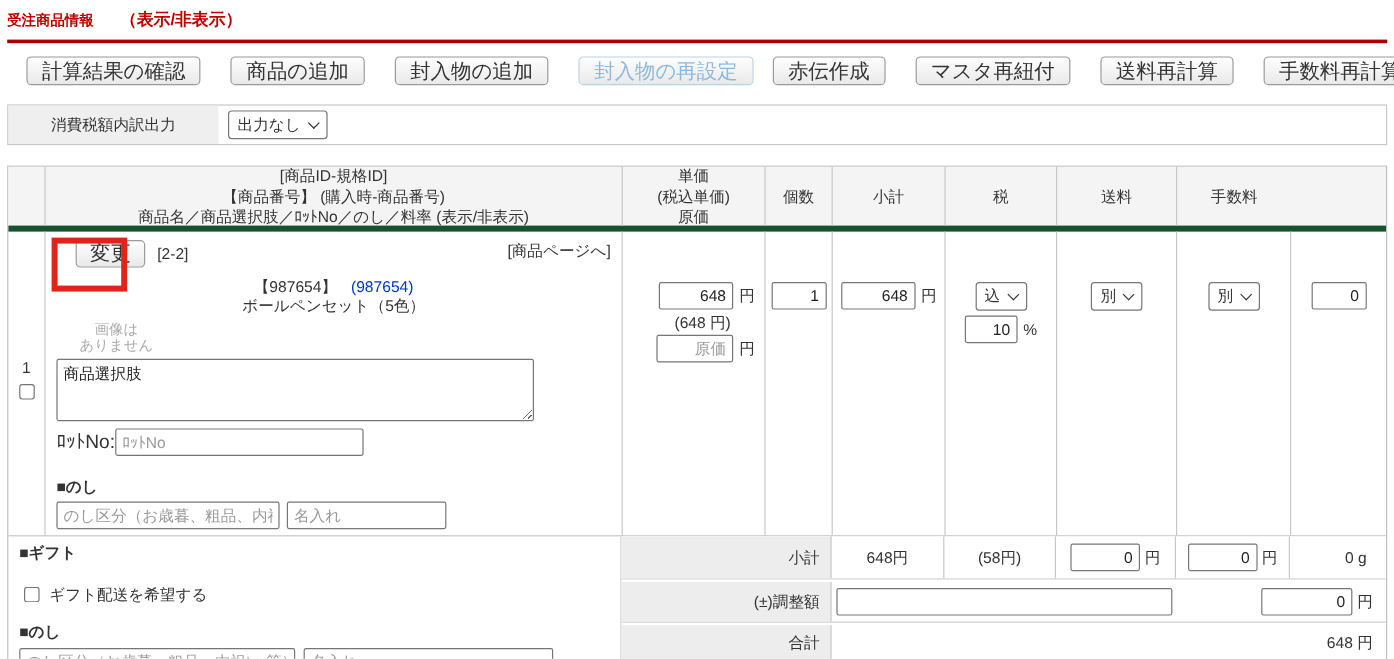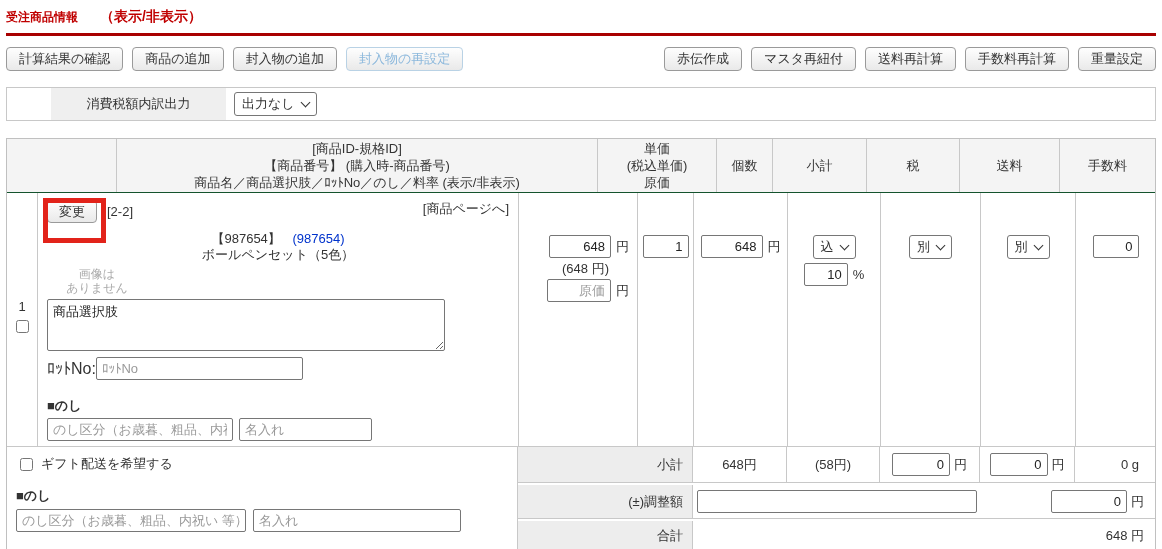--- a/index.html
+++ b/index.html
@@ -18,43 +18,43 @@
   .red-rule { height:3px; background:#a80000; margin-top:7px; width:1150px; }
 
   
   .toolbar { display:flex; justify-content:space-between; margin-top:11px; width:1150px; }
   .tb-group { display:flex; gap:9px; }
   .btn {
     display:inline-flex; align-items:center; justify-content:center;
     padding:3px 12px; height:24px;
     border:1px solid #9a9a9a; border-radius:4px;
     background:linear-gradient(#fefefe,#e9e9e9);
-    color:#333; font-size:13px; cursor:pointer; white-space:nowrap;
+    color:#333; font-size:17px; cursor:pointer; white-space:nowrap;margin-left:16px;
   }
   .btn.light { color:#8cb8dc; border-color:#b9d2e5; }
 
   
   .tax-box { margin-top:16px; width:1150px; height:34px; border:1px solid #c8c8c8; display:flex; align-items:stretch; }
-  .tax-box-label { width:175px; background:#efefef; display:flex; align-items:center; justify-content:center; color:#333;margin-left:44px; }
+  .tax-box-label { width:175px; background:#efefef; display:flex; align-items:center; justify-content:center; color:#333; }
   .tax-box-body { display:flex; align-items:center; padding-left:8px; }
 
   .fake-select {
     display:inline-flex; align-items:center; gap:7px;
     border:1px solid #767676; border-radius:3px;
     background:#fff; padding:2px 7px; height:24px; cursor:pointer; white-space:nowrap;
   }
   .chevron { width:7px; height:7px; border-right:1.6px solid #333; border-bottom:1.6px solid #333; transform:rotate(45deg); margin-top:-3px; }
 
   
   .main-table { margin-top:17px; width:1150px; border:1px solid #c0c0c0; }
   .trow { display:flex; }
   .cell { border-right:1px solid #c8c8c8; }
   .cell:last-child { border-right:none; }
 
-  .thead { height:54px; background:#f4f4f4; border-bottom:1px solid #14532d;justify-content:flex-end; }
+  .thead { height:54px; background:#f4f4f4; border-bottom:5px solid #14532d; }
   .thead .cell { display:flex; flex-direction:column; align-items:center; justify-content:center; text-align:center; line-height:17px; color:#333; }
 
   .c-num{width:31px;} .c-prod{width:481px;} .c-unit{width:119px;} .c-qty{width:56px;}
   .c-sub{width:94px;} .c-tax{width:93px;} .c-ship{width:100px;} .c-fee{width:95px;} .c-weight{width:79px; flex:1;}
 
   .tbody { height:253px; }
   .tbody .cell { position:relative; }
 
   .num-cell { display:flex; flex-direction:column; align-items:center; padding-top:106px; gap:3px; }
 
@@ -91,21 +91,21 @@
 
   .center-col { display:flex; flex-direction:column; align-items:center; padding-top:42px; gap:4px; }
   .qty-input { width:46px; }
   .sub-input { width:62px; }
   .rate-input { width:44px; }
   .weight-input { width:46px; }
 
   
   .tfoot { display:flex; border-top:1px solid #c8c8c8; }
   .foot-left { width:512px; border-right:1px solid #c8c8c8; padding:5px 9px; }
-  .gift-check-row { display:flex; align-items:flex-start; gap:5px; margin-top:3px; }
+  .gift-check-row { display:flex; align-items:center; gap:5px; margin-top:16px; }
   .foot-noshi-row { margin-top:4px; display:flex; gap:7px; }
   .foot-noshi-type { width:230px; height:22px; }
   .foot-noshi-name { width:208px; height:22px; }
 
   .foot-right { width:637px; display:flex; flex-direction:column; }
   .frow { display:flex; border-bottom:1px solid #c8c8c8; background:#fff; }
   .fgap { height:2px; background:#fff; }
   .flabel { width:175px; background:#ededed; display:flex; align-items:center; justify-content:flex-end; padding-right:9px; border-right:1px solid #c8c8c8; }
   .fcell { display:flex; align-items:center; justify-content:center; border-right:1px solid #c8c8c8; gap:4px; }
   .fcell.noborder { border-right:none; }
@@ -270,20 +270,21 @@
         </div>
       </div>
 
       <div class="cell c-weight center-col">
         <input type="text" class="num-input weight-input" value="0" style="">
       </div>
     </div>
 
     <div class="tfoot">
       <div class="foot-left">
+        <div class="sec-head" style="margin-top:0;">■ギフト</div>
         <div class="gift-check-row">
           <input type="checkbox" style="">
           <span>ギフト配送を希望する</span>
         </div>
         <div class="sec-head" style="margin-top:13px;">■のし</div>
         <div class="foot-noshi-row">
           <input type="text" class="foot-noshi-type" placeholder="のし区分（お歳暮、粗品、内祝い 等）" style="">
           <input type="text" class="foot-noshi-name" placeholder="名入れ" style="">
         </div>
       </div>

